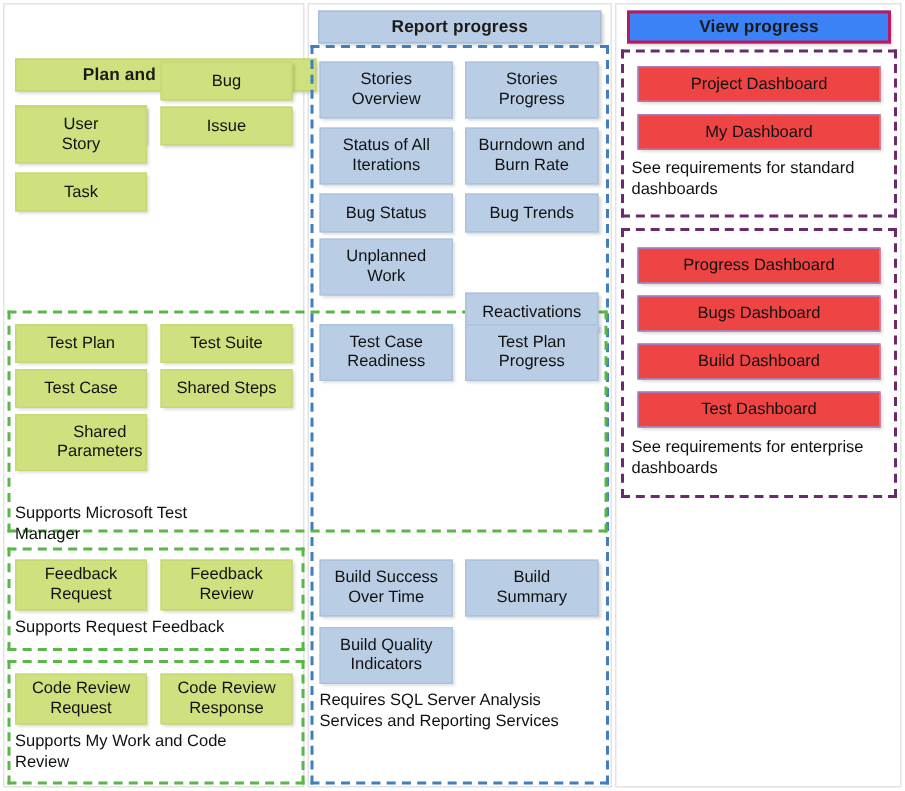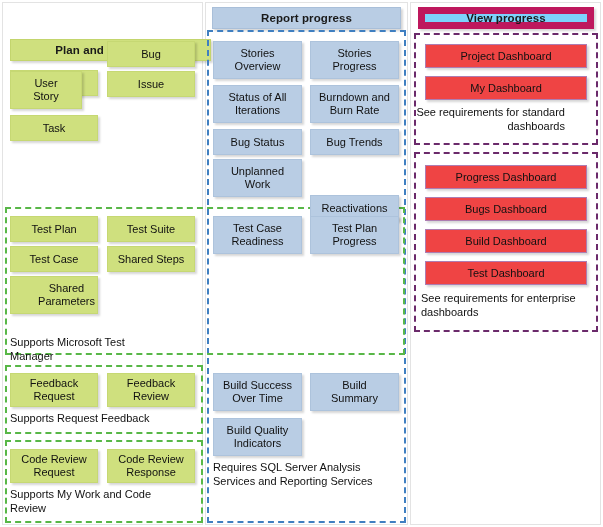--- a/index.html
+++ b/index.html
@@ -33,21 +33,21 @@
     align-items: center;
     justify-content: center;
     font-weight: bold;
     font-size: 11.5px;
     color: #1a1a1a;
     letter-spacing: .1px;
     box-shadow: 1.5px 1.5px 2px rgba(0,0,0,.16);
   }
   #hdr-plan   { left: 10px;  top: 7px; width: 201px; background: #cfe07e; border: 1px solid #c3d56d; margin-top: 32px; }
   #hdr-report { left: 212px; top: 7px; width: 189px; background: #b9cde4; border: 1px solid #a9bfd9; }
-  #hdr-view   { left: 418px; top: 7px; width: 176px; background: #7dd3fc; border: 7px solid #be185d; }
+  #hdr-view   { left: 418px; top: 7px; width: 176px; background: #3b82f6; border: 2px solid #be185d; }
 
   
   .box {
     position: absolute;
     display: flex;
     align-items: center;
     justify-content: center;
     text-align: center;
     font-size: 11px;
     line-height: 13px;
@@ -108,21 +108,21 @@
   </div>
   <div class="hdr" id="hdr-report">
     <span>Report progress</span>
   </div>
   <div class="hdr" id="hdr-view">
     <span>View progress</span>
   </div>
 
   <div class="box green layer-box" style="left:10px;  top:41px;  width:88px;  height:26px;margin-top:29px;">Feature</div>
   <div class="box green layer-box" style="left:107px; top:41px;  width:88px;  height:26px;">Bug</div>
-  <div class="box green layer-box" style="left:10px;  top:71px;  width:72px;  height:38px;">User<br>Story</div>
+  <div class="box green layer-box" style="left:10px;  top:71px;  width:88px;  height:38px;">User<br>Story</div>
   <div class="box green layer-box" style="left:107px; top:71px;  width:88px;  height:26px;">Issue</div>
   <div class="box green layer-box" style="left:10px;  top:115px; width:88px;  height:26px;">Task</div>
 
   <div class="box green layer-box" style="left:10px;  top:216px; width:88px;  height:26px;">Test Plan</div>
   <div class="box green layer-box" style="left:107px; top:216px; width:88px;  height:26px;">Test Suite</div>
   <div class="box green layer-box" style="left:10px;  top:246px; width:88px;  height:26px;">Test Case</div>
   <div class="box green layer-box" style="left:107px; top:246px; width:88px;  height:26px;">Shared Steps</div>
   <div class="box green layer-box" style="left:10px;  top:276px; width:88px;  height:38px;padding-left:28px;">Shared<br>Parameters</div>
   <div class="note layer-txt" style="left:10px; top:336px; width:145px;">Supports Microsoft Test Manager</div>
 
@@ -146,21 +146,21 @@
   <div class="box blue layer-box" style="left:213px; top:216px; width:89px;  height:38px;">Test Case<br>Readiness</div>
   <div class="box blue layer-box" style="left:310px; top:216px; width:89px;  height:38px;">Test Plan<br>Progress</div>
 
   <div class="box blue layer-box" style="left:213px; top:373px; width:89px;  height:38px;">Build Success<br>Over Time</div>
   <div class="box blue layer-box" style="left:310px; top:373px; width:89px;  height:38px;">Build<br>Summary</div>
   <div class="box blue layer-box" style="left:213px; top:418px; width:89px;  height:38px;">Build Quality<br>Indicators</div>
   <div class="note layer-txt" style="left:213px; top:461px; width:186px;">Requires SQL Server Analysis Services and Reporting Services</div>
 
   <div class="box purple layer-box" style="left:425px; top:44px; width:162px; height:24px;">Project Dashboard</div>
   <div class="box purple layer-box" style="left:425px; top:76px; width:162px; height:24px;">My Dashboard</div>
-  <div class="note layer-txt" style="left:403px; top:106px; width:162px;text-align:right;">See requirements for standard dashboards</div>
+  <div class="note layer-txt" style="left:421px; top:106px; width:162px;">See requirements for standard dashboards</div>
 
   <div class="box purple layer-box" style="left:425px; top:165px; width:162px; height:24px;">Progress Dashboard</div>
   <div class="box purple layer-box" style="left:425px; top:197px; width:162px; height:24px;">Bugs Dashboard</div>
   <div class="box purple layer-box" style="left:425px; top:229px; width:162px; height:24px;">Build Dashboard</div>
   <div class="box purple layer-box" style="left:425px; top:261px; width:162px; height:24px;">Test Dashboard</div>
   <div class="note layer-txt" style="left:421px; top:292px; width:165px;">See requirements for enterprise dashboards</div>
 
 </div>
 
 </body></html>

